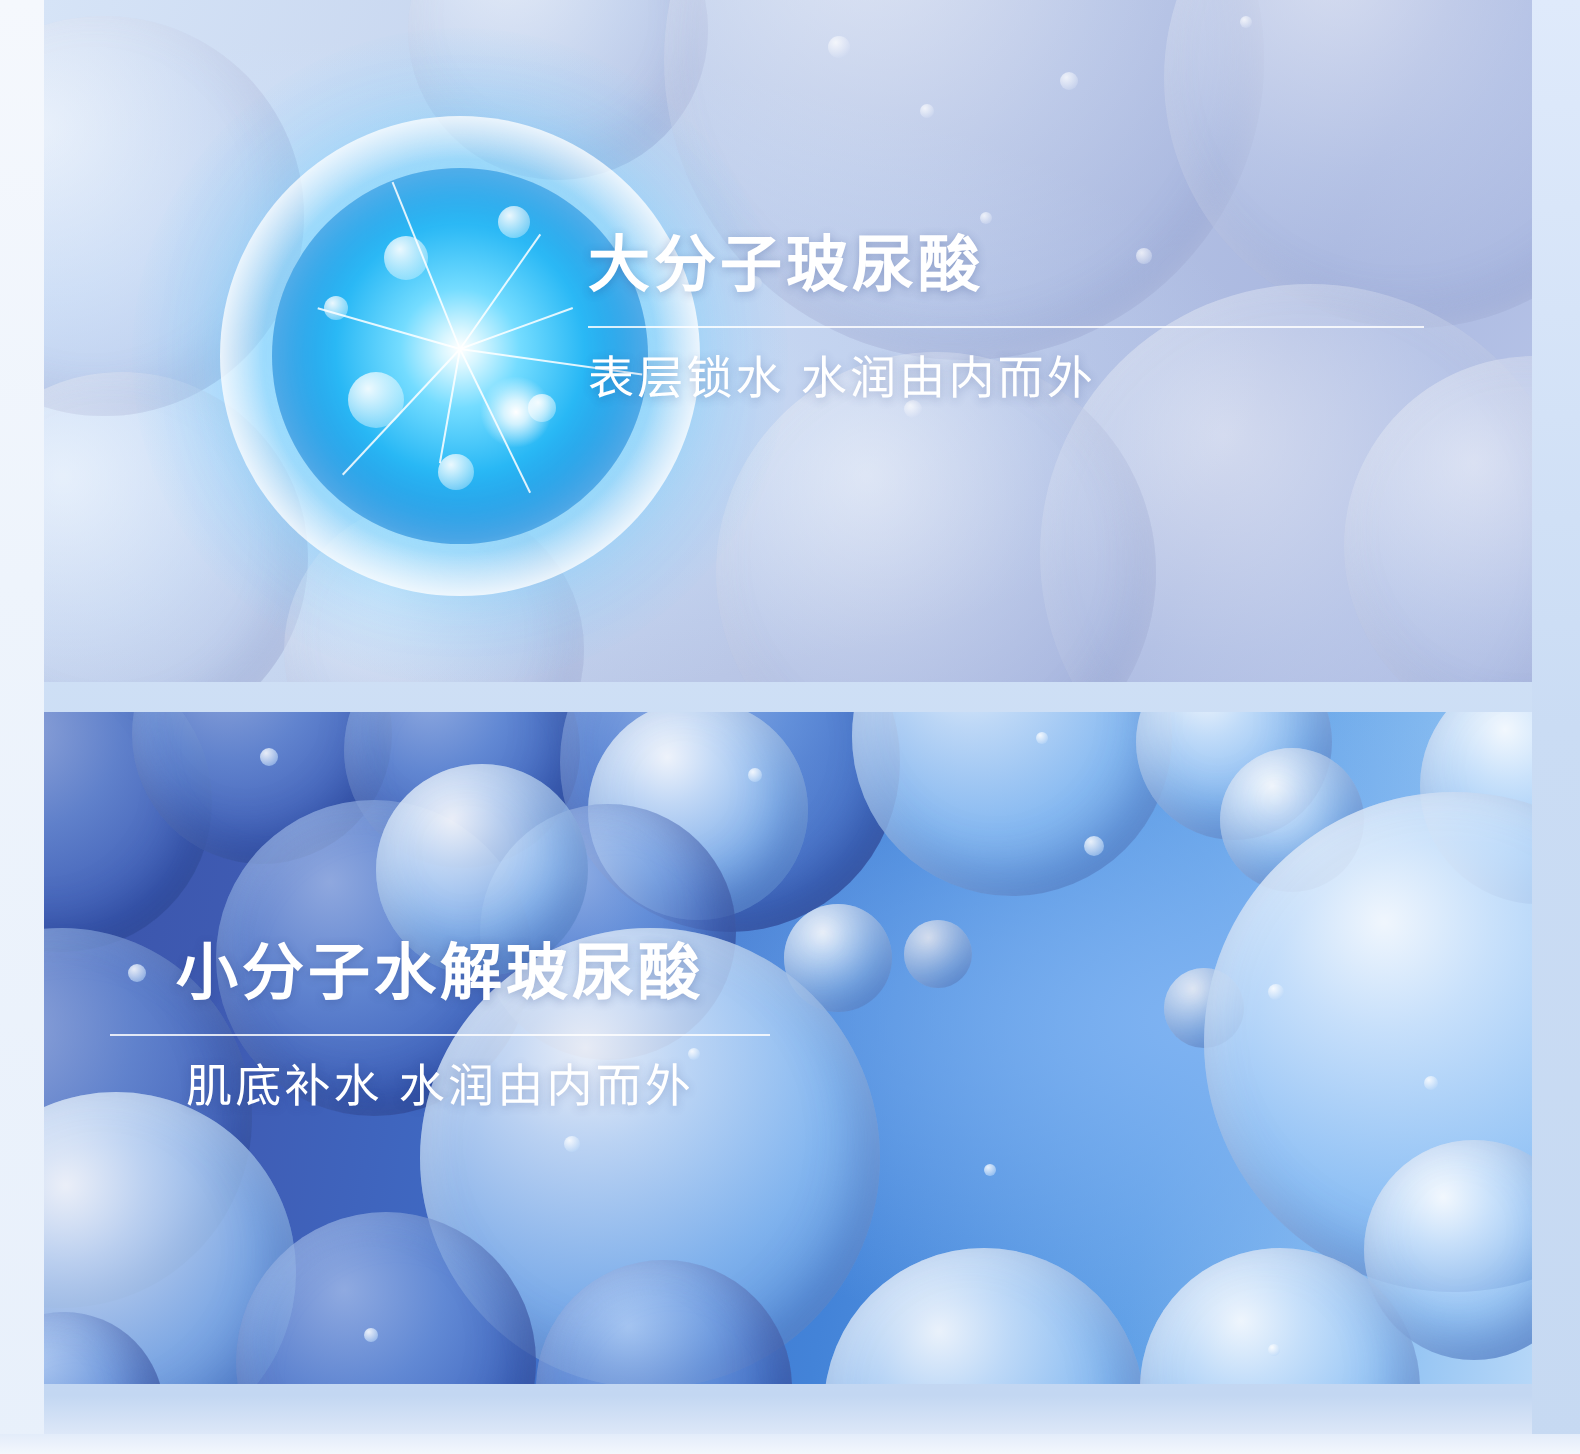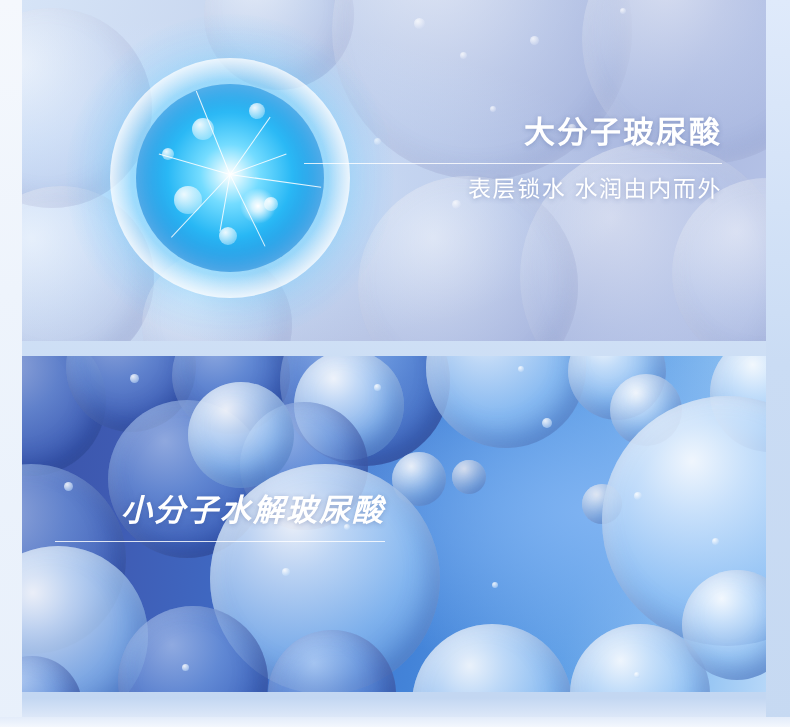--- a/index.html
+++ b/index.html
@@ -200,32 +200,31 @@
   .txt .sub {
     font-size: 23px;
     font-weight: 400;
     letter-spacing: 1.6px;
     line-height: 1.15;
     white-space: nowrap;
   }
 
   
   .txt-top {
-    right: 44px;
+    right: 54px;
     top: 116px;
-    text-align: right;
+    text-align: left;
   }
   .txt-top .rule { width: 418px; margin-left: auto; }
 
   
   .txt-bottom {
     left: 55px;
-    top: 494px;
-    text-align: right;
-    font-style: italic;
+    top: 470px;
+    text-align: center;
   }
   .txt-bottom .rule { width: 330px; }
 </style>
 </head>
 <body>
 
 <div class="page">
 
   <div class="left-strip"></div>
 
@@ -321,17 +320,18 @@
     <div class="bmicro" style="left:260px;top:212px;width:8px;height:8px;"></div>
     <div class="bmicro" style="left:470px;top:226px;width:6px;height:6px;"></div>
     <div class="bmicro" style="left:42px;top:126px;width:9px;height:9px;"></div>
     <div class="bmicro" style="left:160px;top:308px;width:7px;height:7px;"></div>
     <div class="bmicro" style="left:612px;top:316px;width:6px;height:6px;"></div>
   </section>
 
   <div class="txt txt-bottom">
     <div class="head">小分子水解玻尿酸</div>
     <div class="rule"></div>
+    <div class="sub">肌底补水 水润由内而外</div>
   </div>
 
   <div class="right-strip"></div>
   <div class="bottom-strip"></div>
 </div>
 
 </body></html>

